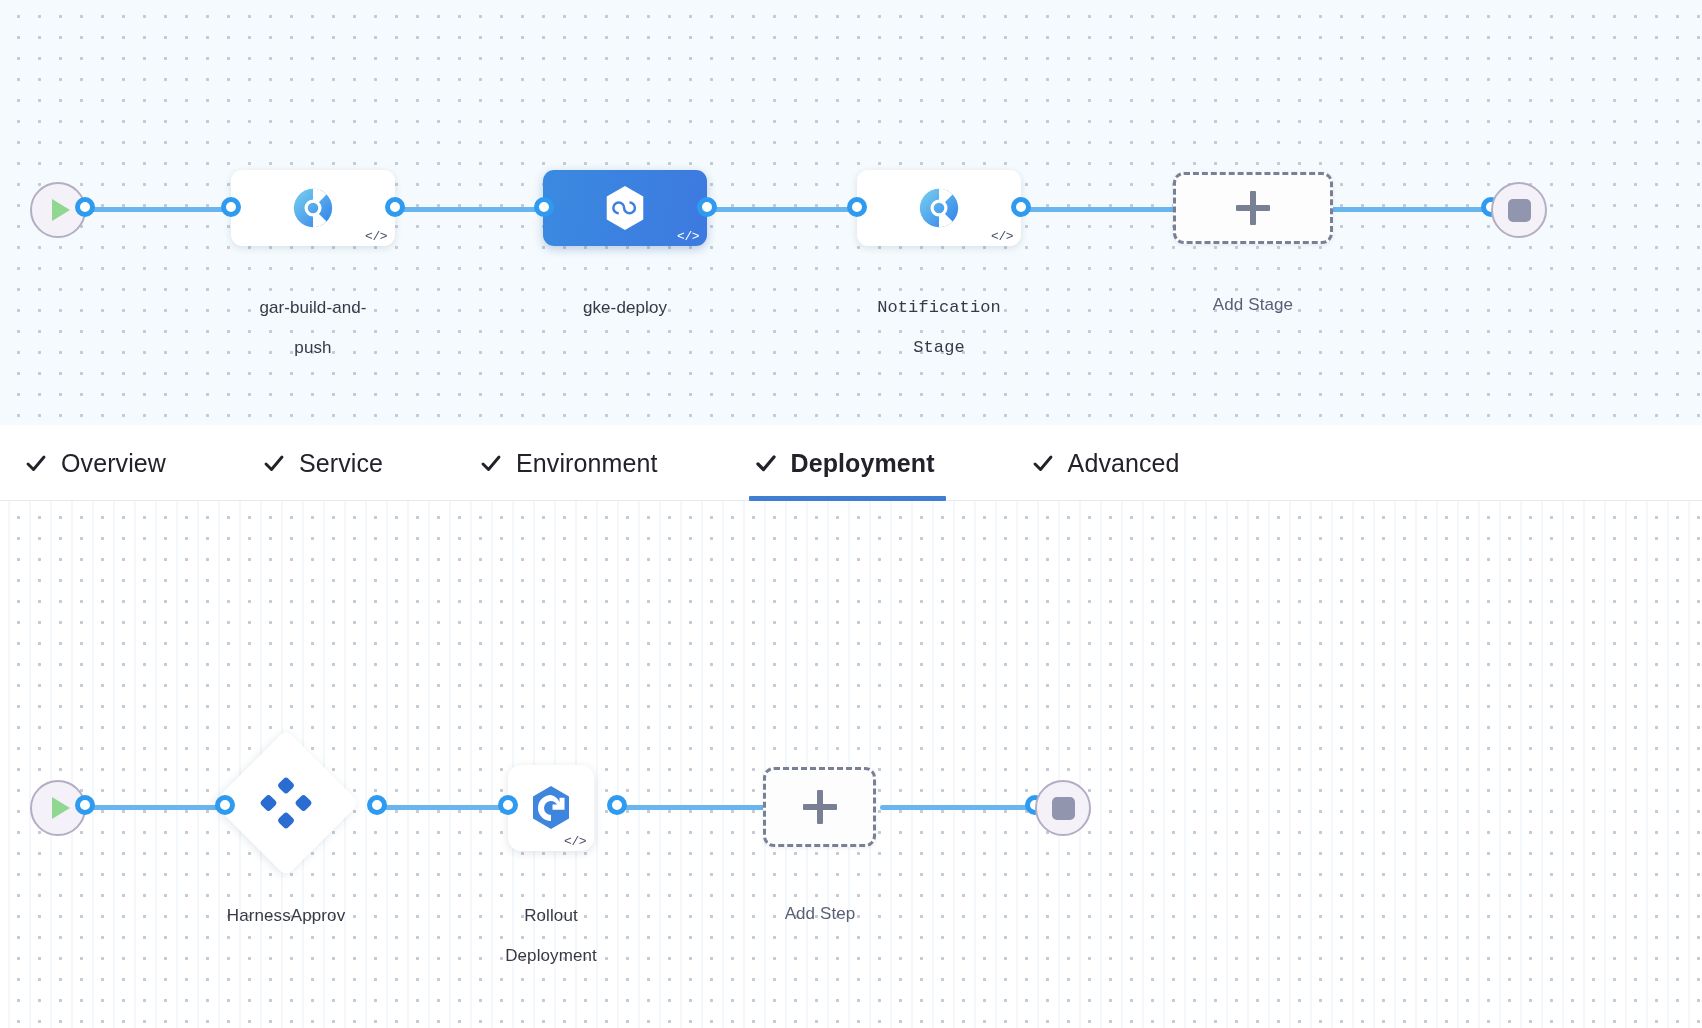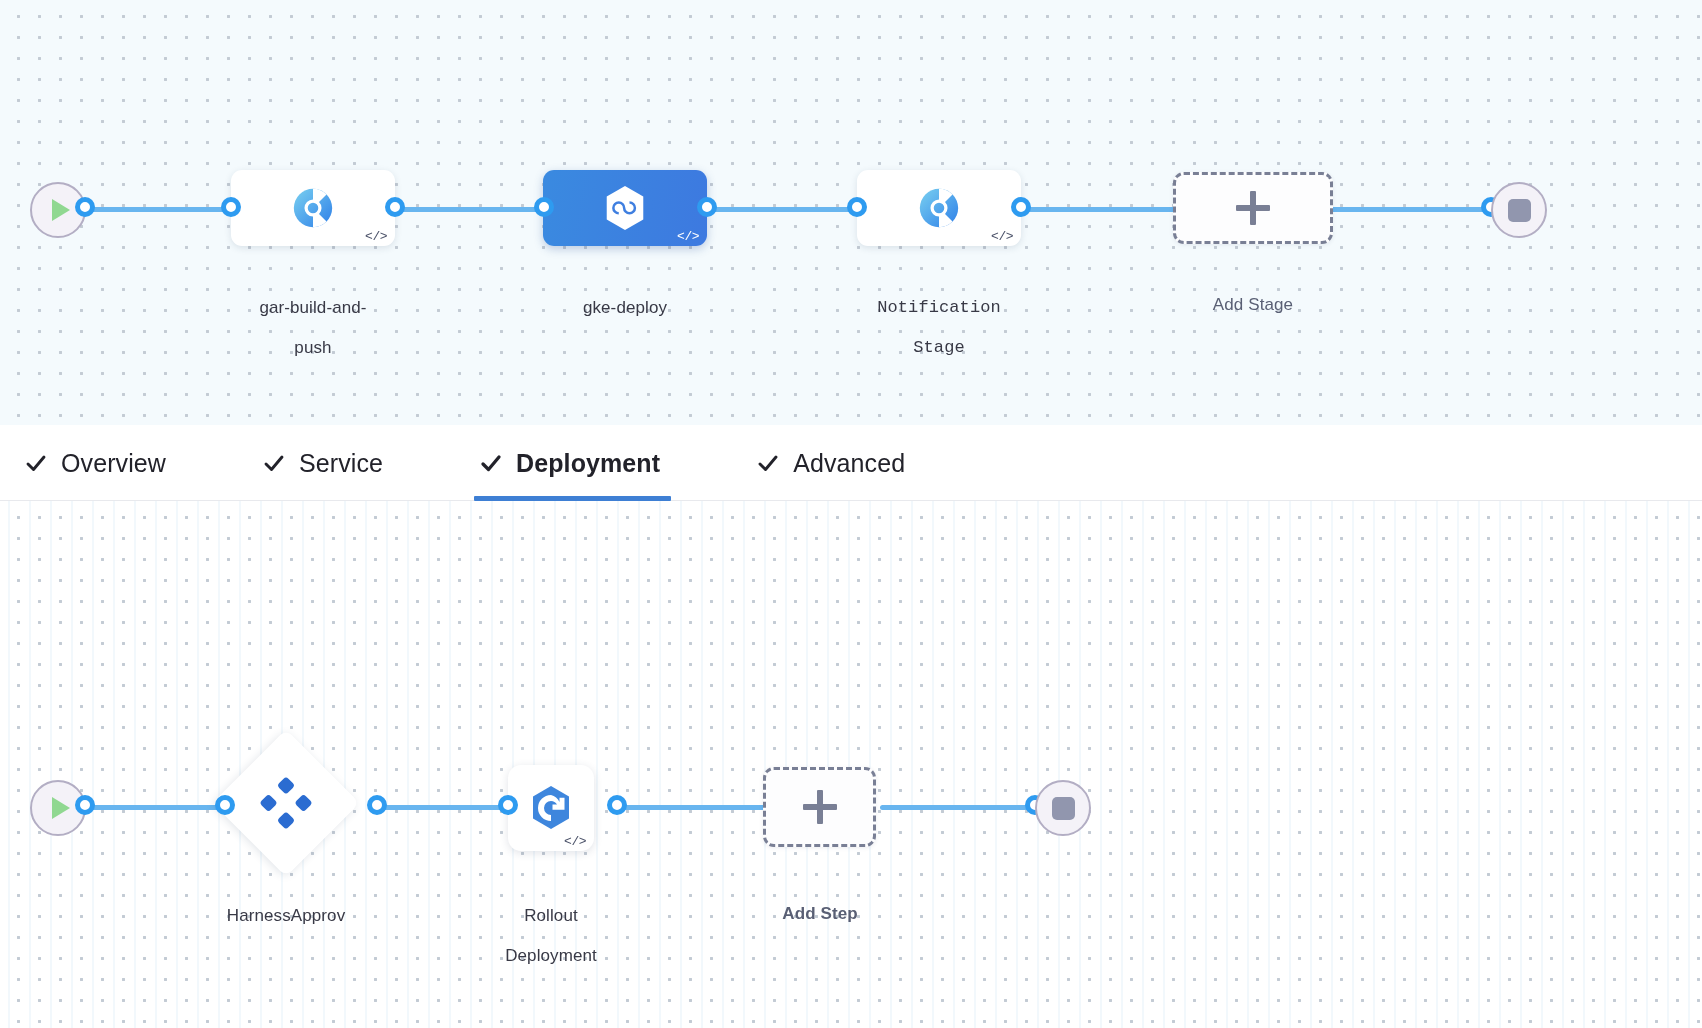--- a/index.html
+++ b/index.html
@@ -294,20 +294,26 @@
       <span class="tab-label">Overview</span>
     </div>
 
     <div class="tab">
       <svg class="tab-check" viewBox="0 0 24 24">
         <path d="M4 13 L9.5 18.5 L20 6" fill="none" stroke="#22222a" stroke-width="2.9" stroke-linecap="round" stroke-linejoin="round"></path>
       </svg>
       <span class="tab-label">Service</span>
     </div>
 
+    <div class="tab">
+      <svg class="tab-check" viewBox="0 0 24 24">
+        <path d="M4 13 L9.5 18.5 L20 6" fill="none" stroke="#22222a" stroke-width="2.9" stroke-linecap="round" stroke-linejoin="round"></path>
+      </svg>
+      <span class="tab-label">Environment</span>
+    </div>
 
     <div class="tab active">
       <svg class="tab-check" viewBox="0 0 24 24">
         <path d="M4 13 L9.5 18.5 L20 6" fill="none" stroke="#22222a" stroke-width="3.3" stroke-linecap="round" stroke-linejoin="round"></path>
       </svg>
       <span class="tab-label">Deployment</span>
     </div>
 
     <div class="tab">
       <svg class="tab-check" viewBox="0 0 24 24">
@@ -357,21 +363,21 @@
     <div class="dot" style="left:498px; top:294px;"></div>
     <div class="dot" style="left:607px; top:294px;"></div>
     <div class="node-label" style="left:431px; top:395px; width:240px;">
       <div>Rollout</div>
       <div>Deployment</div>
     </div>
 
     <div class="add-node" style="left:763px; top:266px; width:113px; height:80px;">
       <div class="plus"></div>
     </div>
-    <div class="node-label muted" style="left:700px; top:393px; width:240px;font-weight:bold;">Add Step</div>
+    <div class="node-label muted" style="left:700px; top:393px; width:240px;">Add Step</div>
 
     <div class="dot" style="left:1025px; top:294px;"></div>
     <div class="terminal" style="left:1035px; top:279px;">
       <div class="stop-sq"></div>
     </div>
   </div>
 
 </div>
 
 </body></html>

